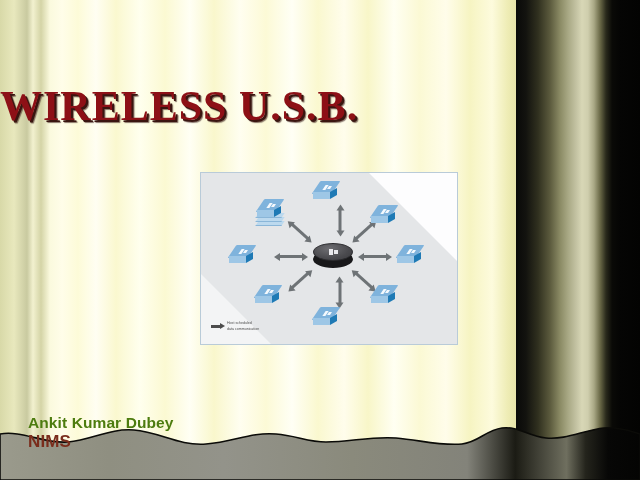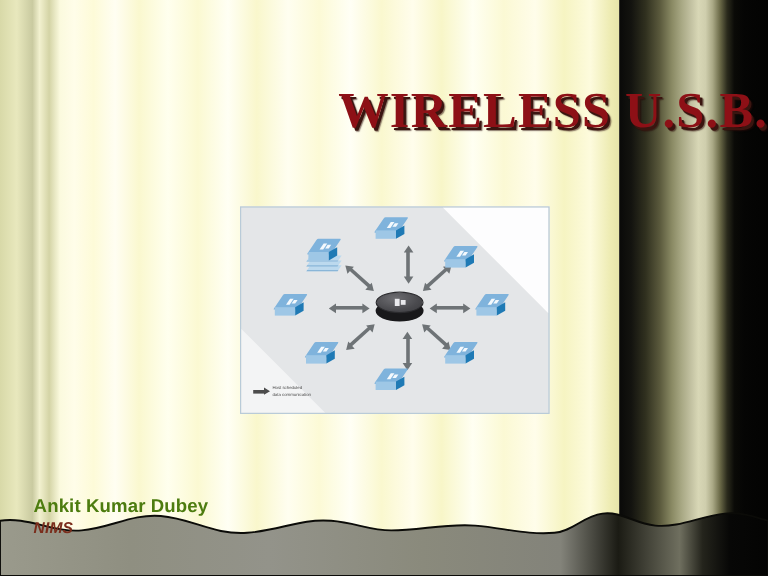--- a/index.html
+++ b/index.html
@@ -75,23 +75,23 @@
         #2a2a1c 90px,
         #0a0a07 96px,
         #050504 104px,
         #030302 124px);
   }
 
   
   #title {
     position: absolute;
     left: 0;
-    top: 69px;
+    top: 82px;
     width: 640px;
-    text-align: right;
+    text-align: left;
     font-family: "Liberation Serif", "DejaVu Serif", serif;
     font-weight: bold;
     font-size: 42px;
     letter-spacing: 1px;
     color: #8d1016;
     text-shadow: 2px 2px 0 #3a1510, 3px 3px 1px rgba(40,10,8,.55);
     white-space: nowrap;
   }
 
   
@@ -270,26 +270,25 @@
     font-size: 15.5px;
     font-weight: bold;
     color: #4d7c0f;
     letter-spacing: .1px;
     white-space: nowrap;
   }
   #org {
     position: absolute;
     left: 28px;
     top: 432px;
-    font-size: 13px;
+    font-size: 17px;
     font-weight: bold;
     color: #7a2d1c;
     letter-spacing: .1px;
     white-space: nowrap;
-    font-style: italic;
   }
 </style>
 </head>
 <body>
 
 <div id="slide">
 
   <div class="bg-base"></div>
   <div class="curtain-left"></div>
   <div class="curtain-darkband"></div>

